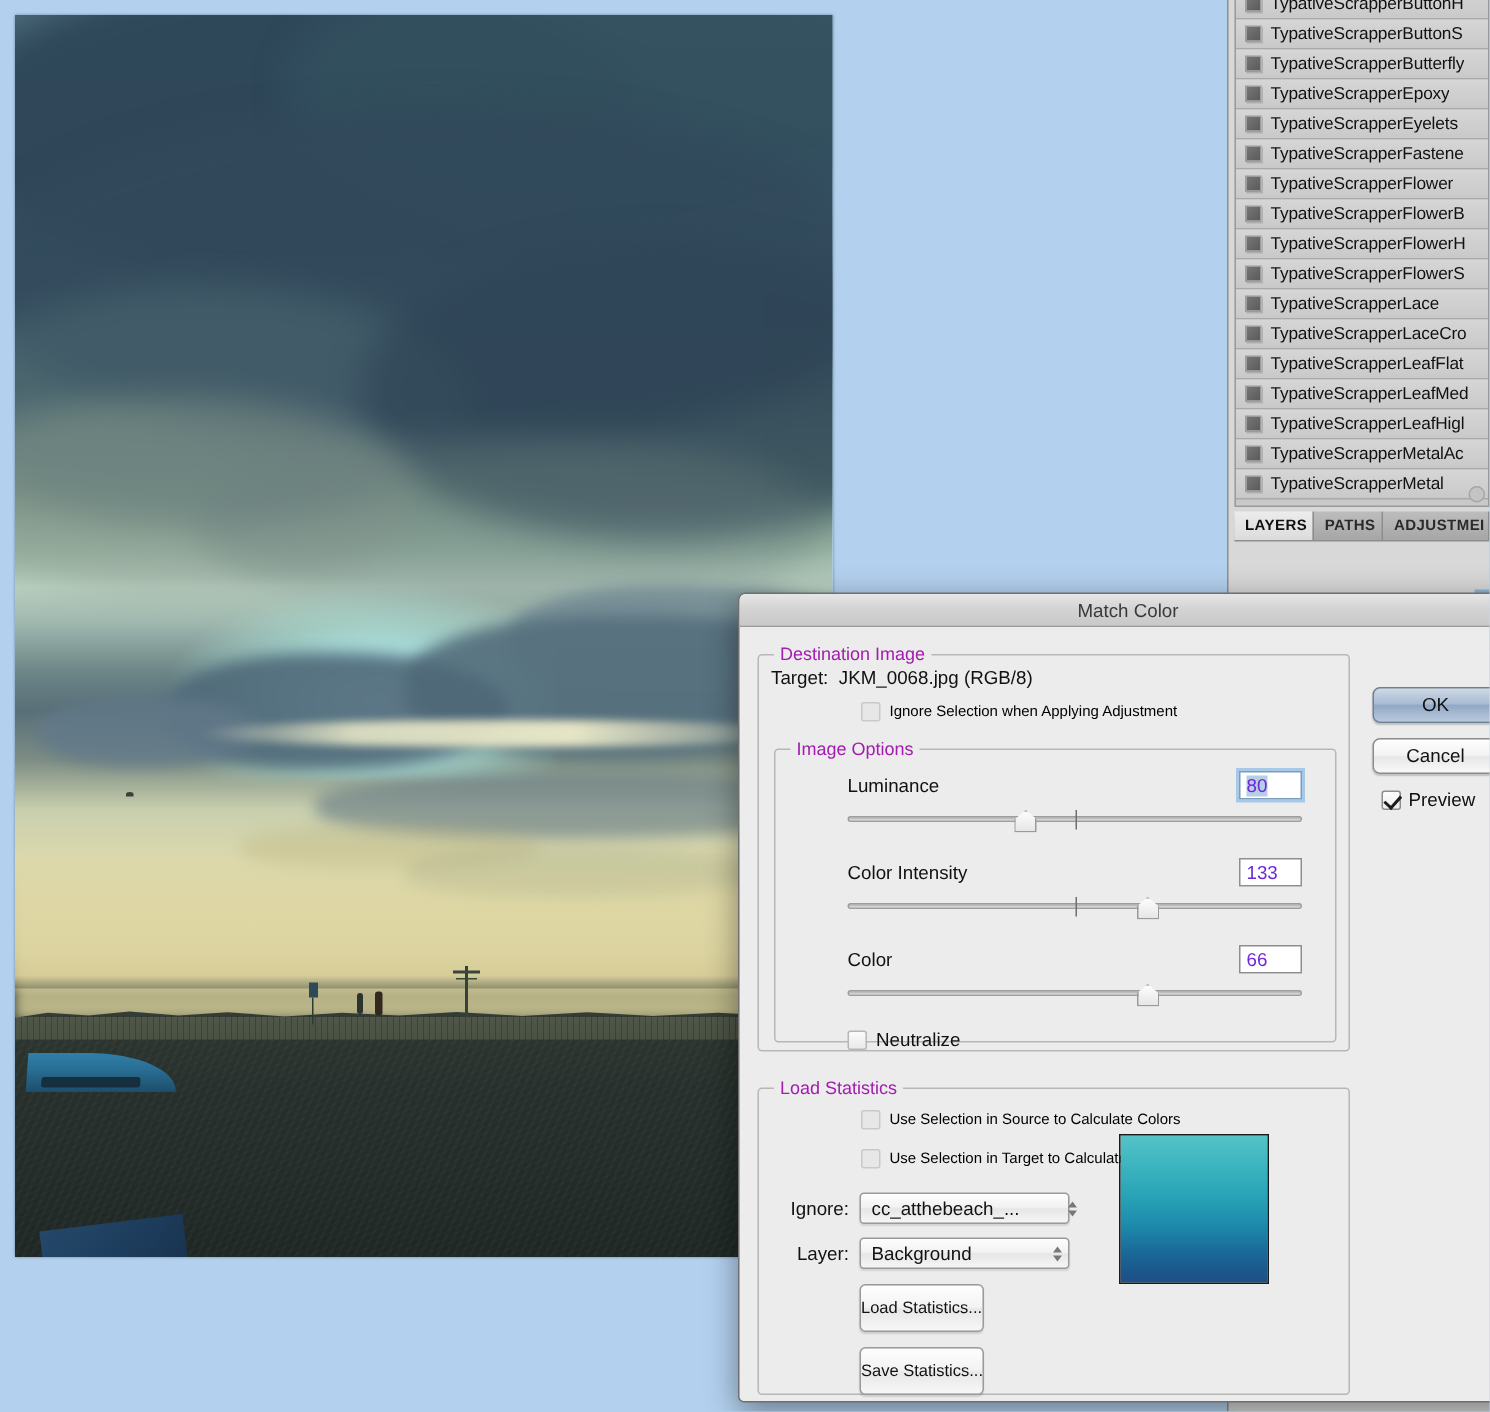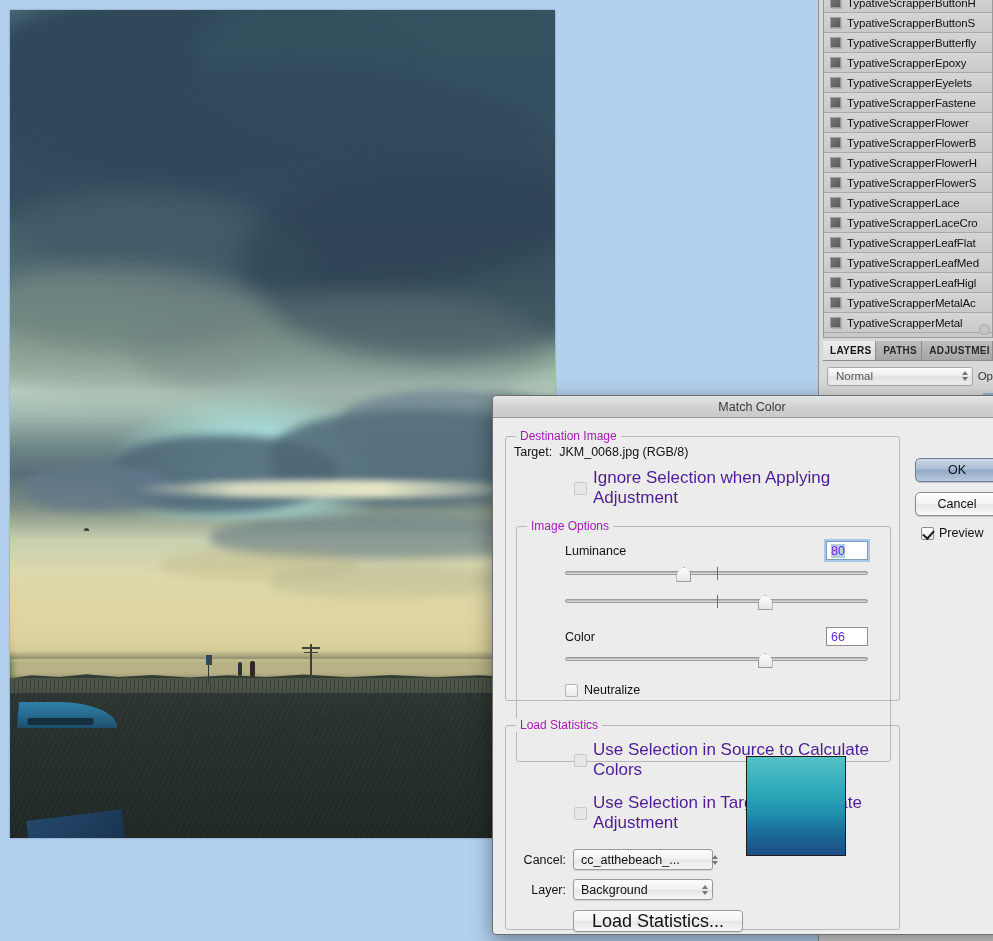--- a/index.html
+++ b/index.html
@@ -261,23 +261,23 @@
   .box.dim { background:#e7e7e7; border-color:#c9c9c9; }
   .box.checked {
     background: linear-gradient(to bottom,#fdfdfd,#ededed);
     border:1px solid #8d8d8d; position:relative;
   }
   .box.checked:after {
     content:""; position:absolute; left:3px; top:0px;
     width:5px; height:9px; border:solid #1b1b1b;
     border-width:0 2px 2px 0; transform: rotate(42deg);
   }
-  .txt-dim { font-size:17px; color:#4c1d95; }
-
-  #opts-group { width:375px; height:236px; margin:18px 0 0 10px; }
+  .txt-dim { font-size:10px; color:#000000; }
+
+  #opts-group { width:375px; height:196px; margin:18px 0 0 10px; }
 
   .slider-block { padding:0 0 0 0; }
   .sl-head { display:flex; align-items:center; justify-content:space-between; }
   .sl-label { font-size:12.5px; color:#111; }
   .numbox {
     width:42px; height:19px; border:1px solid #8e8e8e;
     background:#fff; font-size:12.5px; color:#6d28d9;
     display:flex; align-items:center; padding-left:4px;
   }
   .numbox.focused {
@@ -302,24 +302,24 @@
 
   .selbox {
     height:21px; border:1px solid #9a9a9a; border-radius:3px;
     background: linear-gradient(to bottom,#fdfdfd 0%,#f2f2f2 46%,#e6e6e6 52%,#f6f6f6 100%);
     display:flex; align-items:center; padding:0 4px 0 7px;
     font-size:12.5px; color:#111;
     box-shadow: 0 1px 1px rgba(0,0,0,.10);
     gap: 32px;
   }
   .pbtn {
-    height:22px; border:1px solid #9a9a9a; border-radius:4px;
+    height:32px; border:1px solid #9a9a9a; border-radius:4px;
     background: linear-gradient(to bottom,#fefefe 0%,#f3f3f3 47%,#e7e7e7 53%,#f7f7f7 100%);
     display:inline-flex; align-items:center; justify-content:center;
-    font-size:18px; color:#111; padding:0 18px;
+    font-size:11px; color:#111; padding:0 0;
     box-shadow: 0 1px 1px rgba(0,0,0,.12);
   }
   .swatch-box {
     width:100px; height:100px; border:1px solid #1b1b1b;
     background: linear-gradient(to bottom,
         #55c3c6 0%, #3fb6c0 18%, #2ba6b8 38%, #1f8fae 58%,
         #1a6f9c 76%, #1b5a8e 90%, #1d4f85 100%);
   }
 
   
@@ -451,30 +451,20 @@
     </div>
     <div class="scroll-nub"></div>
   </div>
 
   <div id="panel-tabs">
     <div class="ptab active">LAYERS</div>
     <div class="ptab">PATHS</div>
     <div class="ptab">ADJUSTMEI</div>
   </div>
 
-  <div id="blend-row">
-    <div id="blend-select">
-      <span class="label">Normal</span>
-      <span class="stepper">
-          <i class="up"></i>
-          <i class="dn"></i>
-        </span>
-    </div>
-    <span id="opacity-label">Op</span>
-  </div>
 
   <div id="panel-below">
     <div id="layer-thumb-row"></div>
   </div>
   <div id="right-blue-strip"></div>
 </div>
 
 <div id="dialog">
 
   <div id="dlg-title">Match Color</div>
@@ -513,20 +503,26 @@
                 <span class="sel">80</span>
               </span>
           </div>
           <div class="track">
             <span class="tick" style="left:50%;"></span>
             <span class="knob" style="left:39%;"></span>
           </div>
         </div>
 
         <div class="slider-block" style="margin:24px 22px 0 48px;">
+          <div class="sl-head">
+            <span class="sl-label">Color Intensity</span>
+            <span class="numbox">
+                <span>133</span>
+              </span>
+          </div>
           <div class="track">
             <span class="tick" style="left:50%;"></span>
             <span class="knob" style="left:66%;"></span>
           </div>
         </div>
 
         <div class="slider-block" style="margin:24px 22px 0 48px;">
           <div class="sl-head">
             <span class="sl-label">Color</span>
             <span class="numbox">
@@ -552,21 +548,21 @@
         <span class="box dim"></span>
         <span class="txt-dim">Use Selection in Source to Calculate Colors</span>
       </div>
 
       <div class="chk" style="margin:13px 0 0 68px;">
         <span class="box dim"></span>
         <span class="txt-dim">Use Selection in Target to Calculate Adjustment</span>
       </div>
 
       <div style="display:flex; align-items:center; gap:7px; margin:16px 0 0 8px;">
-        <span class="lbl" style="width:52px; text-align:right;">Cancel:</span>
+        <span class="lbl" style="width:52px; text-align:right;">Ignore:</span>
         <span class="selbox" style="width:140px;">
           <span style="flex:1;">cc_atthebeach_...</span>
           <span class="stepper">
               <i class="up"></i>
               <i class="dn"></i>
             </span>
         </span>
       </div>
 
       <div style="display:flex; align-items:center; gap:7px; margin:9px 0 0 8px;">

